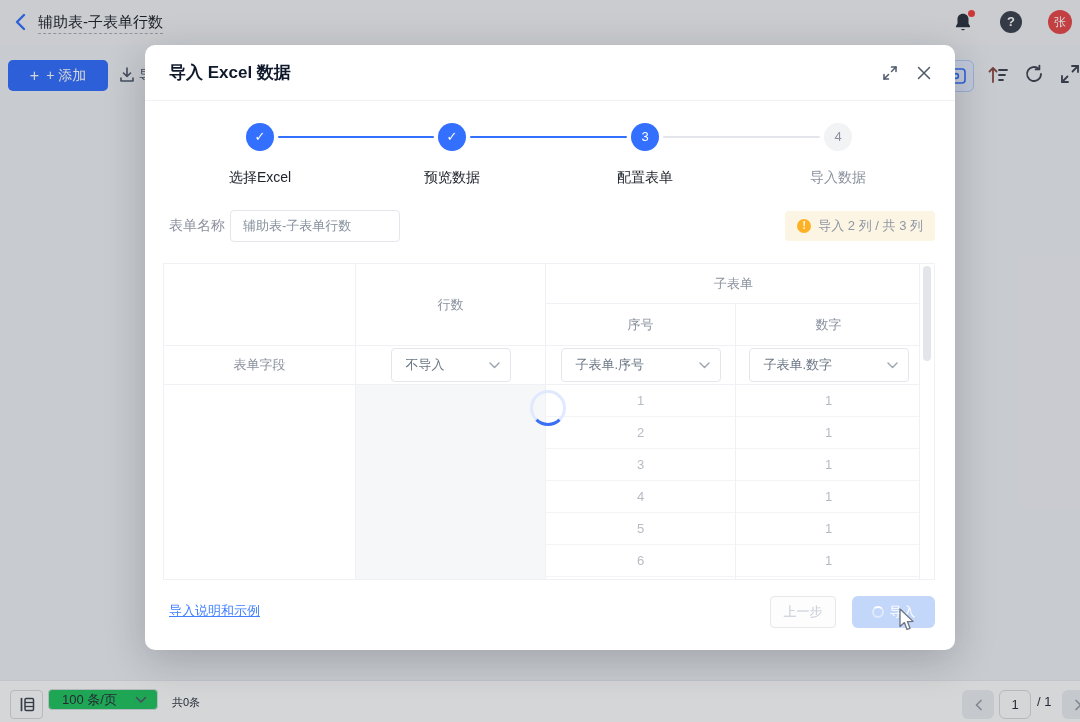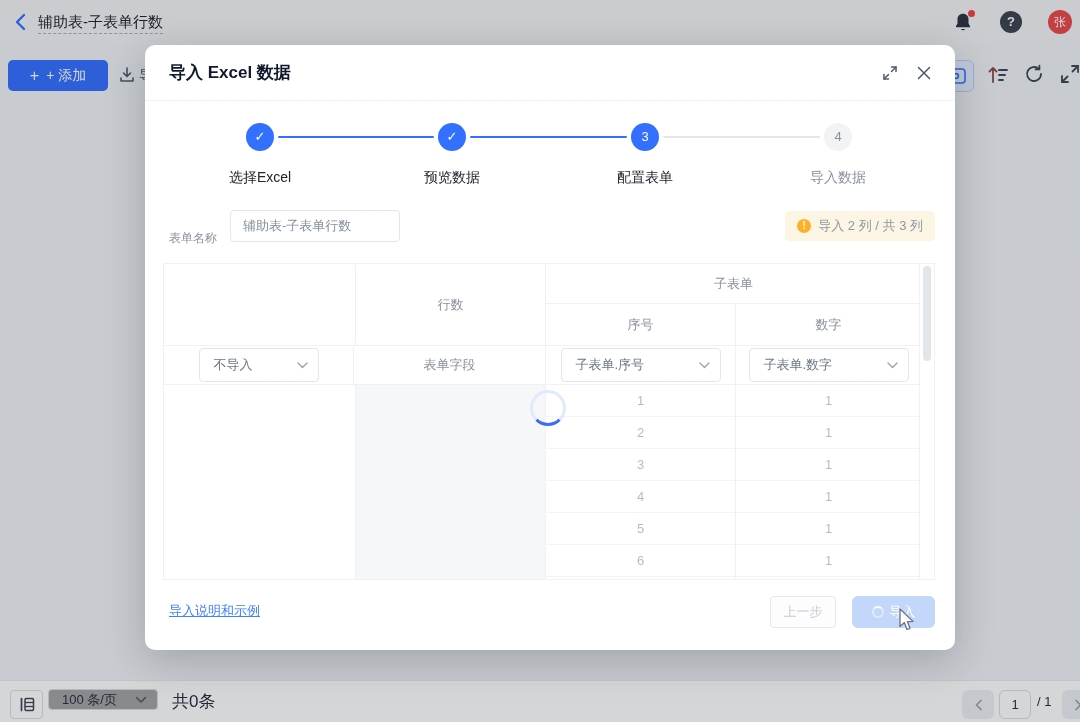--- a/index.html
+++ b/index.html
@@ -26,22 +26,22 @@
   .add-btn { position:absolute; left:8px; top:60px; width:100px; height:31px; background:#3370ff; border-radius:5px; color:#fff; font-size:14px; display:flex; align-items:center; justify-content:center; gap:7px; cursor:pointer; }
   .add-plus { font-size:16px; line-height:16px; }
   .export-ic { position:absolute; left:118px; top:66px; }
   .export-txt { position:absolute; left:139px; top:67px; font-size:14px; color:#4e5969; }
   .tool-eyebox { position:absolute; left:938px; top:60px; width:36px; height:32px; background:#e7efff; border:1px solid #b6cdfc; border-radius:6px; display:flex; align-items:center; justify-content:center; cursor:pointer; }
   .tool-ic { position:absolute; top:63px; cursor:pointer; }
 
   
   .bottombar { position:absolute; left:0; top:680px; width:1080px; height:42px; background:#ffffff; border-top:1px solid #e8eaee; }
   .bb-settings { position:absolute; left:10px; top:9px; width:33px; height:29px; border:1px solid #d9dce0; border-radius:4px; display:flex; align-items:center; justify-content:center; cursor:pointer; background:#fff; }
-  .bb-select { position:absolute; left:48px; top:8px; width:110px; height:21px; border:1px solid #d9dce0; border-radius:4px; background:#a3a3a3; font-size:13px; color:#272e3b; display:flex; align-items:center; padding:0 10px 0 13px; justify-content:space-between; cursor:pointer; }
-  .bb-total { position:absolute; left:172px; top:0; height:42px; line-height:42px; font-size:17px; color:#272e3b; }
+  .bb-select { position:absolute; left:48px; top:8px; width:110px; height:21px; border:1px solid #d9dce0; border-radius:4px; background:#22c55e; font-size:13px; color:#272e3b; display:flex; align-items:center; padding:0 10px 0 13px; justify-content:space-between; cursor:pointer; }
+  .bb-total { position:absolute; left:172px; top:0; height:42px; line-height:42px; font-size:11px; color:#272e3b; }
   .pg-btn { position:absolute; top:9px; width:32px; height:29px; border-radius:6px; background:#eceef2; color:#9aa1ab; display:flex; align-items:center; justify-content:center; cursor:pointer; }
   .pg-page { position:absolute; left:999px; top:9px; width:32px; height:29px; border:1px solid #d9dce0; border-radius:6px; background:#fff; text-align:center; line-height:27px; font-size:13px; color:#272e3b; }
   .pg-of { position:absolute; left:1037px; top:0; height:42px; line-height:42px; font-size:13px; color:#272e3b; }
 
   
   .overlay { position:absolute; inset:0; background:rgba(23,28,38,0.18); z-index:50; }
   .modal { position:absolute; left:145px; top:45px; width:810px; height:605px; background:#fff; border-radius:10px; box-shadow:0 10px 40px rgba(16,24,40,0.22); z-index:100; }
   .m-header { position:absolute; left:0; top:0; width:810px; height:56px; border-bottom:1px solid #f0f1f3; }
   .m-title { position:absolute; left:24px; top:0; height:56px; line-height:56px; font-size:17px; font-weight:bold; color:#10192b; }
   .m-expand { position:absolute; left:737px; top:20px; width:16px; height:16px; cursor:pointer; }
@@ -51,21 +51,21 @@
   .step-circle { position:absolute; top:78px; width:28px; height:28px; border-radius:50%; text-align:center; line-height:28px; font-size:13px; }
   .step-done, .step-current { background:#3370ff; color:#fff; }
   .step-pending { background:#f2f3f5; color:#8a919e; }
   .step-line { position:absolute; top:91px; height:2px; border-radius:1px; }
   .line-blue { background:#3370ff; }
   .line-gray { background:#e5e6eb; }
   .step-label { position:absolute; top:124px; width:140px; text-align:center; font-size:14px; color:#20262e; }
   .step-label.pending { color:#8a919e; }
 
   
-  .fn-label { position:absolute; left:24px; top:172px; font-size:12px; color:#8a919e;margin-top:13px; }
+  .fn-label { position:absolute; left:24px; top:172px; font-size:14px; color:#8a919e; }
   .fn-input { position:absolute; left:85px; top:165px; width:170px; height:32px; border:1px solid #e5e6eb; border-radius:4px; padding:0 12px; font-size:13px; color:#86909c; background:#fff; font-family:inherit; }
   .imp-badge { position:absolute; right:20px; top:166px; height:30px; background:#fcf5e4; border-radius:4px; display:flex; align-items:center; gap:7px; padding:0 12px; }
   .warn-ic { width:14px; height:14px; border-radius:50%; background:#ffb125; color:#fff; font-size:10px; font-weight:bold; text-align:center; line-height:14px; }
   .imp-badge .bt { font-size:13px; color:#8d96a3; }
 
   
   .imp-table { position:absolute; left:18px; top:218px; width:772px; height:317px; border:1px solid #f0f1f4; overflow:hidden; background:#fff; }
   .thead { display:flex; height:81px; }
   .cell { font-size:13px; color:#8a919e; }
   .c1 { width:192px; } .c2 { width:190px; } .c3 { width:190px; } .c4 { width:185px; }
@@ -244,31 +244,31 @@
             <div class="cell c3 vcenter">
                 <span>序号</span>
               </div>
             <div class="cell c4 vcenter">
                 <span>数字</span>
               </div>
           </div>
         </div>
       </div>
       <div class="fieldrow">
+        <div class="cell c1 bdr">
+            <span>表单字段</span>
+          </div>
         <div class="cell c2 bdr">
           <div class="dropdown dd-sm">
             <span>不导入</span>
             <svg width="11" height="7" viewBox="0 0 11 7">
                 <polyline points="1,1 5.5,5.5 10,1" fill="none" stroke="#9aa3ae" stroke-width="1.4" stroke-linecap="round" stroke-linejoin="round"></polyline>
               </svg>
           </div>
         </div>
-        <div class="cell c1 bdr">
-            <span>表单字段</span>
-          </div>
         <div class="cell c3 bdr">
           <div class="dropdown dd-lg">
             <span>子表单.序号</span>
             <svg width="11" height="7" viewBox="0 0 11 7">
                 <polyline points="1,1 5.5,5.5 10,1" fill="none" stroke="#9aa3ae" stroke-width="1.4" stroke-linecap="round" stroke-linejoin="round"></polyline>
               </svg>
           </div>
         </div>
         <div class="cell c4">
           <div class="dropdown dd-lg">

